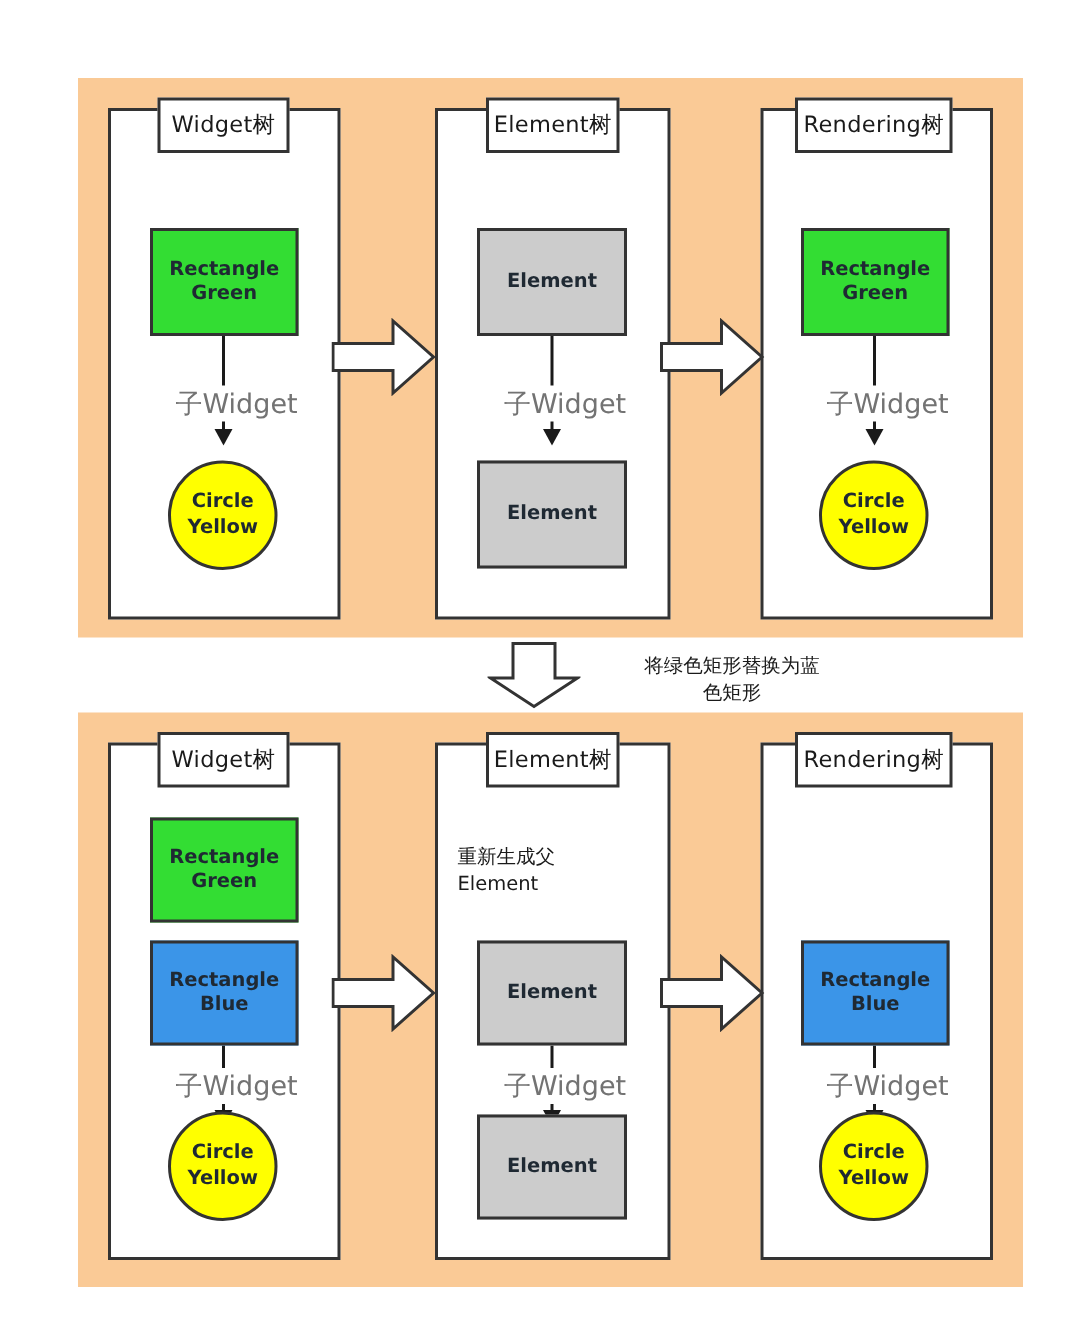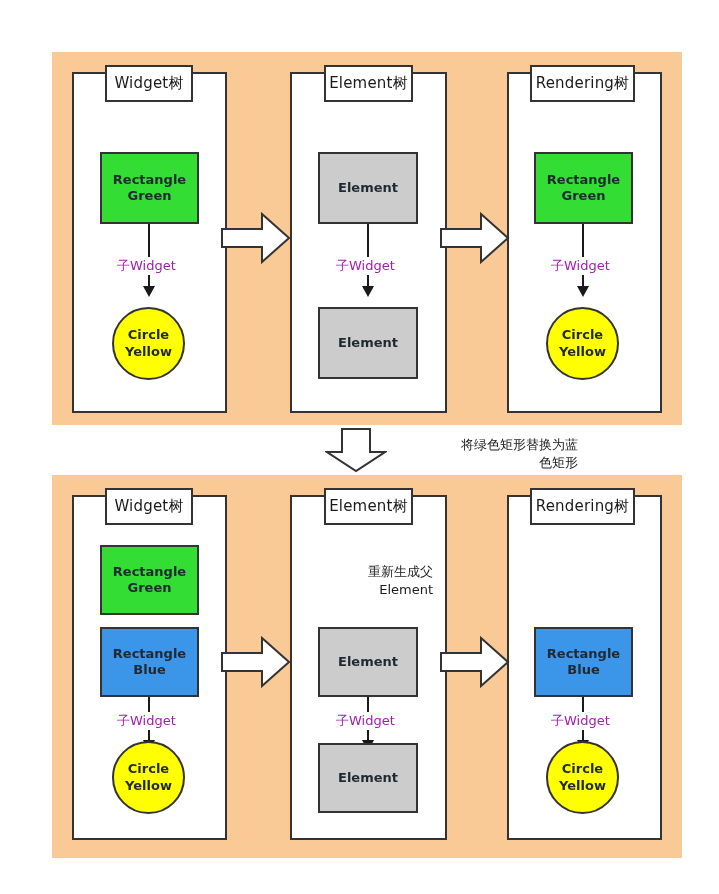--- a/index.html
+++ b/index.html
@@ -87,41 +87,41 @@
   .arrowhead {
     position: absolute;
     width: 0; height: 0;
     border-left: 6px solid transparent;
     border-right: 6px solid transparent;
     border-top: 11px solid #1a1a1a;
     z-index: 3;
   }
   .edge-label {
     position: absolute;
-    font-size: 13px;
-    color: #a21caf;
+    font-size: 18px;
+    color: #737373;
     background: #ffffff;
     padding: 0 3px;
     white-space: nowrap;
     z-index: 4;
   }
 
   
   .block-arrow {
     position: absolute;
     z-index: 5;
   }
 
   
   .note {
     position: absolute;
     font-size: 13px;
     color: #1a1a1a;
     line-height: 1.35;
-    text-align: right;
+    text-align: left;
     white-space: pre-line;
     z-index: 5;
   }
   .note-on-white { background: transparent; }
 </style>
 </head>
 <body>
 
 <div class="canvas">
 
@@ -180,21 +180,21 @@
   <div class="edge-label" style="left:548px; top:257px;">子Widget</div>
 
   <div class="node circle" style="left:546px; top:307px; width:73px; height:73px;">
     <span>Circle</span>
     <span>Yellow</span>
   </div>
 
   <svg class="block-arrow" style="left:325px; top:428px;" width="62" height="45" viewBox="0 0 62 45">
     <polygon points="17,1 45,1 45,24 60,24 31,43 2,24 17,24" fill="#ffffff" stroke="#333333" stroke-width="2"></polygon>
   </svg>
-  <div class="note" style="left:398px; top:436px; width:180px; text-align:right;">将绿色矩形替换为蓝
+  <div class="note" style="left:398px; top:436px; width:180px; text-align:center;">将绿色矩形替换为蓝
 色矩形</div>
 
   <div class="panel" id="panel-bottom"></div>
 
   <div class="column" style="left:72px; top:495px; width:155px; height:345px;"></div>
   <div class="title-box" style="left:105px; top:488px; width:88px; height:37px;">Widget树</div>
 
   <div class="node green" style="left:100px; top:545px; width:99px; height:70px;">
     <span>Rectangle</span>
     <span>Green</span>

